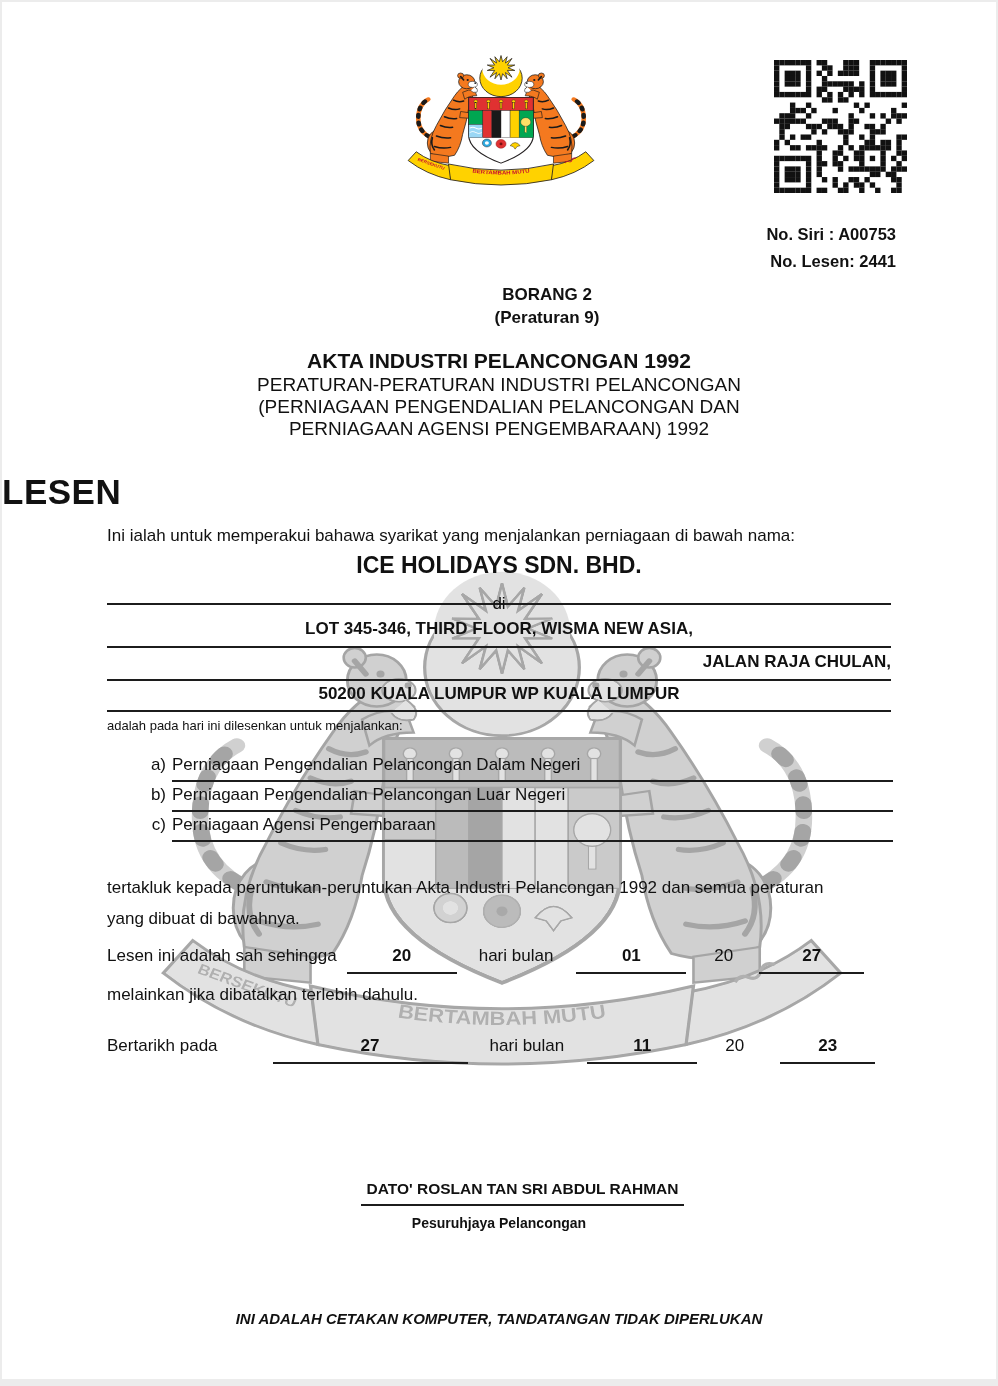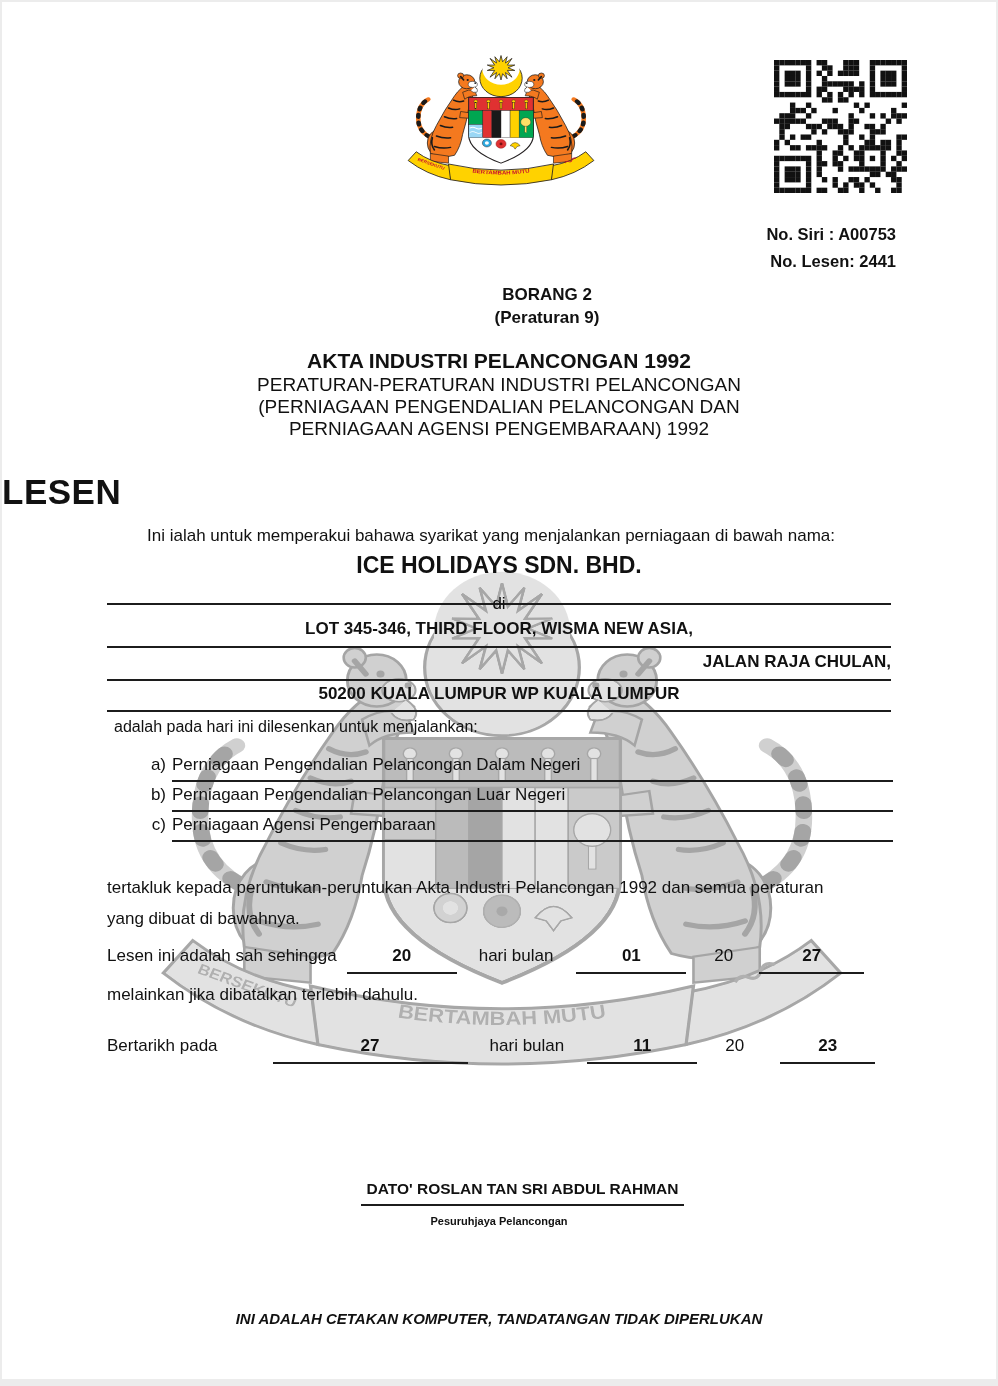--- a/index.html
+++ b/index.html
@@ -30,41 +30,41 @@
   .qr{left:772px;top:58px;width:133px;height:133px;}
   
   .serials{top:219px;right:100px;text-align:right;font-weight:bold;font-size:16.5px;line-height:27px;}
   
   .h-borang{top:281px;left:0;width:100%;text-align:center;font-weight:bold;font-size:17px;line-height:23px;padding-left:48px;}
   .h-akta{top:345px;left:0;width:100%;text-align:center;}
   .h-akta .t1{font-weight:bold;font-size:21px;line-height:27px;}
   .h-akta .t2{font-size:19px;line-height:22px;}
   .h-lesen{top:470px;left:0;width:100%;text-align:left;font-weight:bold;font-size:35px;letter-spacing:0.5px;}
   
-  .intro{top:524px;left:105px;font-size:17px;margin-left:40px;}
+  .intro{top:524px;left:105px;font-size:17px;}
   .uline{border-bottom:2px solid #1c1c1c;}
   .company{top:550px;left:105px;right:105px;text-align:center;font-weight:bold;font-size:23px;padding-bottom:24px;}
   .di{top:592px;left:0;width:100%;text-align:center;font-size:17px;}
   .addr1{top:617px;left:105px;right:105px;text-align:center;font-weight:bold;font-size:17px;padding-bottom:7px;}
   .addr2{top:650px;left:105px;right:105px;text-align:right;font-weight:bold;font-size:17px;padding-bottom:7px;}
   .addr3{top:682px;left:105px;right:105px;text-align:center;font-weight:bold;font-size:17px;padding-bottom:6px;}
-  .licensed{top:716px;left:112px;font-size:16px;}
+  .licensed{top:716px;left:105px;font-size:13px;}
   .acts{top:752px;left:170px;right:103px;}
   .act{position:relative;font-size:17px;line-height:21px;padding-bottom:5px;border-bottom:2px solid #1c1c1c;margin-bottom:2px;}
   .act .lbl{position:absolute;left:-30px;width:24px;text-align:right;}
   .subject{top:870px;left:105px;right:105px;font-size:17px;line-height:31px;}
   .flexrow{left:105px;right:103px;display:flex;align-items:baseline;font-size:17px;}
   .validity{top:944px;}
   .dated{top:1034px;}
   .blank{border-bottom:2px solid #1c1c1c;text-align:center;font-weight:bold;padding-bottom:6px;}
   .melainkan{top:983px;left:105px;font-size:17px;}
   
   .sig{top:1178px;left:0;width:100%;text-align:center;}
   .sig .name{display:inline-block;font-weight:bold;font-size:15.5px;padding:0 6px 6px 6px;border-bottom:2px solid #1c1c1c;margin-left:47px;}
-  .sig .role{font-weight:bold;font-size:11px;margin-top:9px;}
+  .sig .role{font-weight:bold;font-size:14px;margin-top:9px;}
   
   .footer{top:1308px;left:0;width:100%;text-align:center;font-weight:bold;font-style:italic;font-size:15px;}
 </style>
 </head>
 <body>
 
 <div class="page">
 
   <div class="wm" id="watermark-slot"><svg viewBox="0 0 220 160" preserveAspectRatio="none" xmlns="http://www.w3.org/2000/svg" width="100%" height="100%">
 

